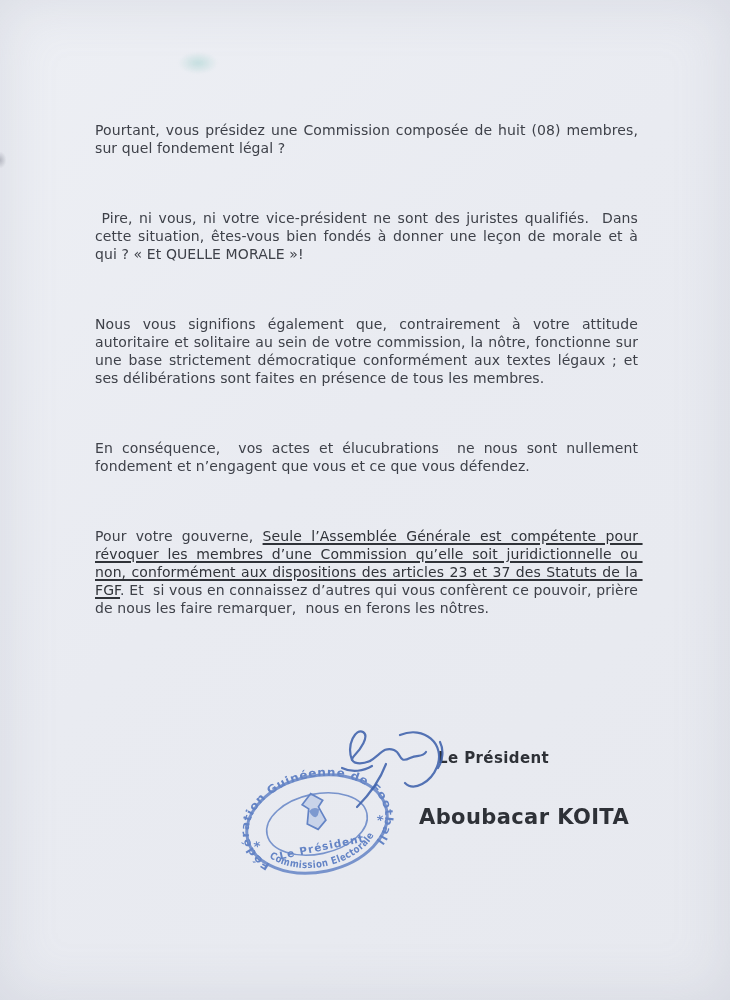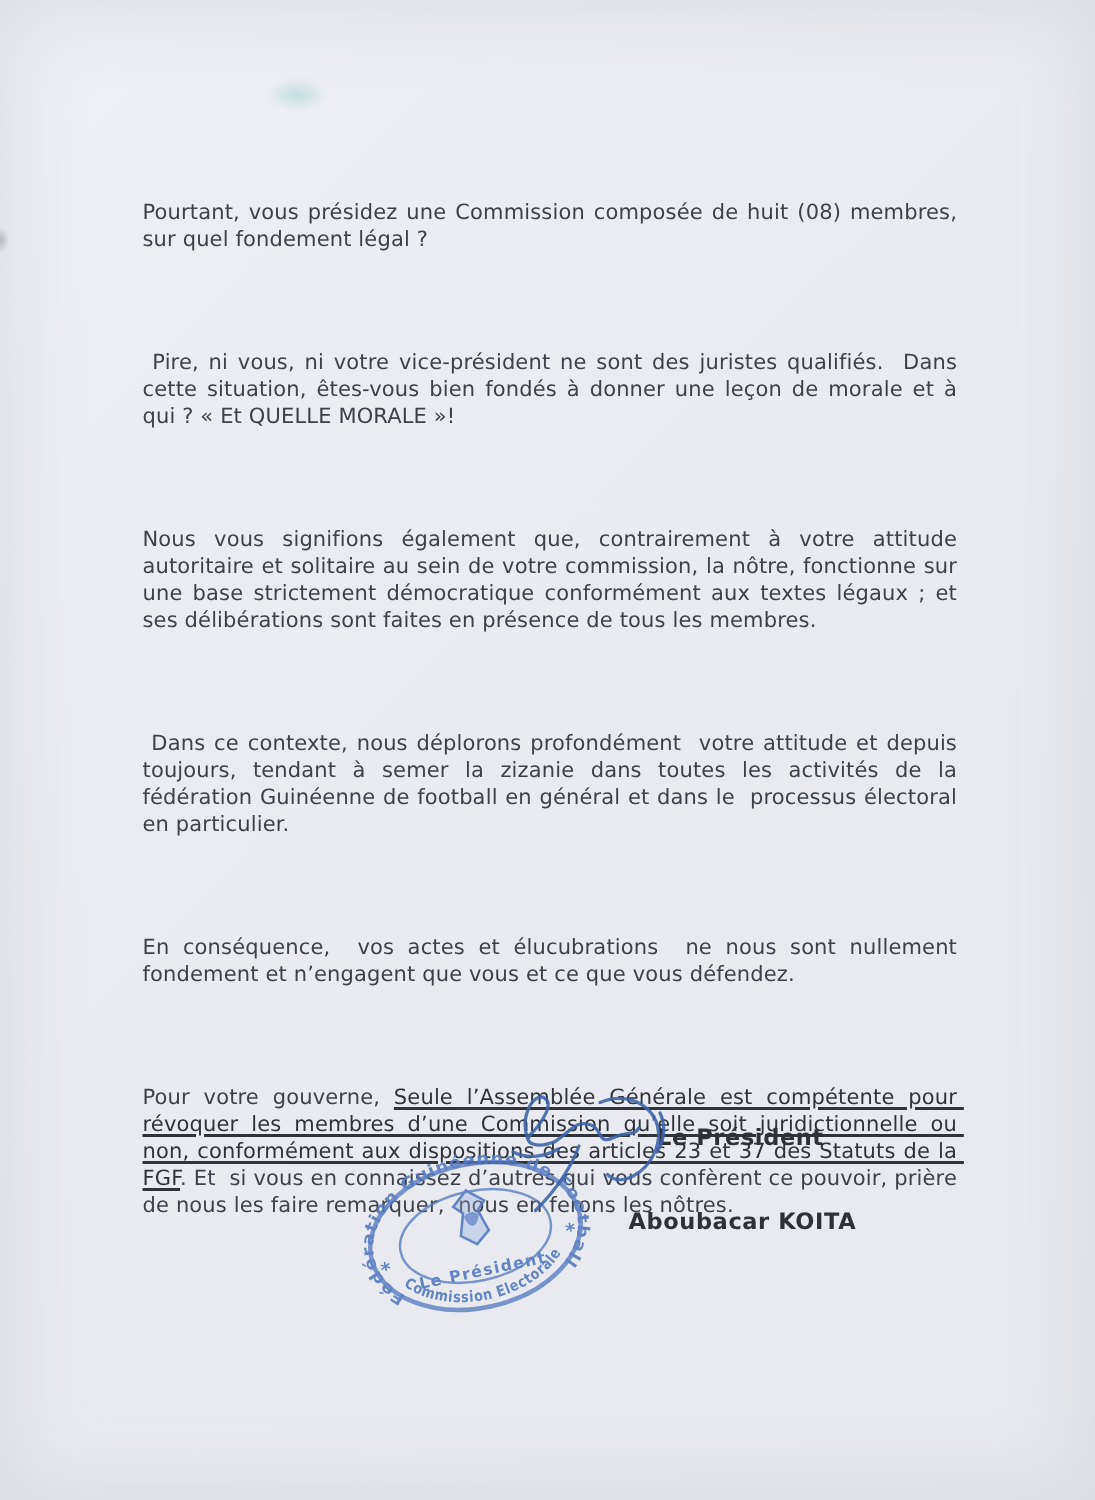--- a/index.html
+++ b/index.html
@@ -17,42 +17,42 @@
     left: 95px;
     top: 81px;
     width: 543px;
     font-size: 14px;
     line-height: 18px;
     color: #3e4149;
     text-align: justify;
     white-space: pre-wrap;
     letter-spacing: 0.1px;
   }
-  .letter-body p { margin: 16px 0 12px 0; }
+  .letter-body p { margin: 4px 0 12px 0; }
   .bold-underline {
     font-weight: normal;
     color: #303339;
     text-decoration: underline;
     text-decoration-thickness: 2px;
     text-underline-offset: 2px;
   }
   .sig-title {
     position: absolute;
     left: 438px;
     top: 749px;
     font-size: 15px;
     font-weight: bold;
     color: #2e3137;
     letter-spacing: 0.4px;
   }
   .sig-name {
     position: absolute;
     left: 419px;
     top: 805px;
-    font-size: 15px;
+    font-size: 21px;
     font-weight: bold;
     color: #2e3137;
     letter-spacing: 0.4px;
   }
   .stamp-svg {
     position: absolute;
     left: 232px;
     top: 760px;
   }
   .signature-svg {
@@ -84,21 +84,20 @@
 
 <div class="page">
 
   <div class="ink-smudge"></div>
   <div class="edge-mark"></div>
 
   <div class="letter-body">
     <p>Pourtant, vous présidez une Commission composée de huit (08) membres, sur quel fondement légal ?</p>
     <p> Pire, ni vous, ni votre vice-président ne sont des juristes qualifiés.  Dans cette situation, êtes-vous bien fondés à donner une leçon de morale et à qui ? « Et QUELLE MORALE »!</p>
     <p>Nous vous signifions également que, contrairement à votre attitude autoritaire et solitaire au sein de votre commission, la nôtre, fonctionne sur une base strictement démocratique conformément aux textes légaux ; et ses délibérations sont faites en présence de tous les membres.</p>
-    <p> Dans ce contexte, nous déplorons profondément  votre attitude et depuis toujours, tendant à semer la zizanie dans toutes les activités de la fédération Guinéenne de football en général et dans le  processus électoral en particulier.</p>
     <p>En conséquence,  vos actes et élucubrations  ne nous sont nullement fondement et n’engagent que vous et ce que vous défendez.</p>
     <p><span>Pour votre gouverne, </span><span class="bold-underline">Seule l’Assemblée Générale est compétente pour révoquer les membres d’une Commission qu’elle soit juridictionnelle ou non, conformément aux dispositions des articles 23 et 37 des Statuts de la FGF</span><span>. Et  si vous en connaissez d’autres qui vous confèrent ce pouvoir, prière  de nous les faire remarquer,  nous en ferons les nôtres.</span></p>
   </div>
 
   <div class="sig-title">Le Président</div>
   <div class="sig-name">Aboubacar KOITA</div>
 
   <svg class="stamp-svg" width="170" height="135" viewBox="0 0 170 135">
     <g transform="rotate(-12 85 64)" opacity="0.9">
       <defs>

